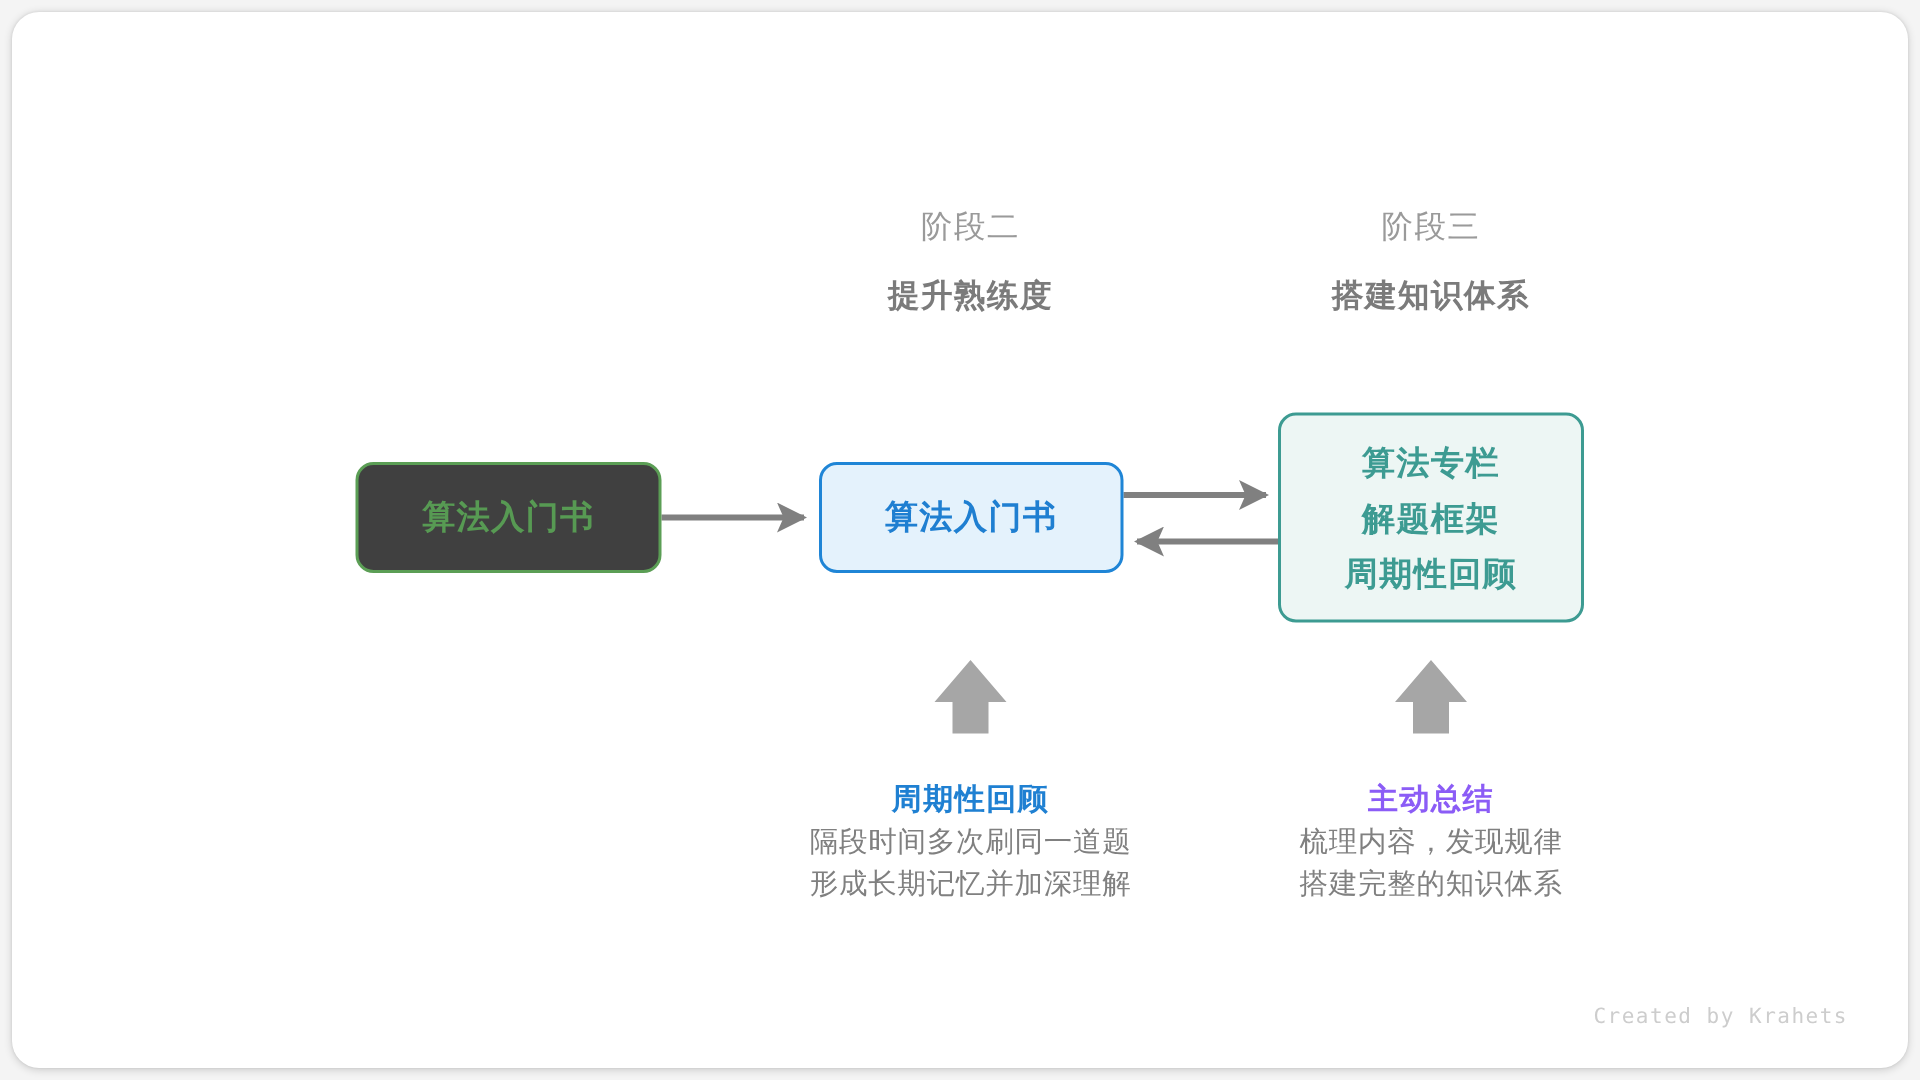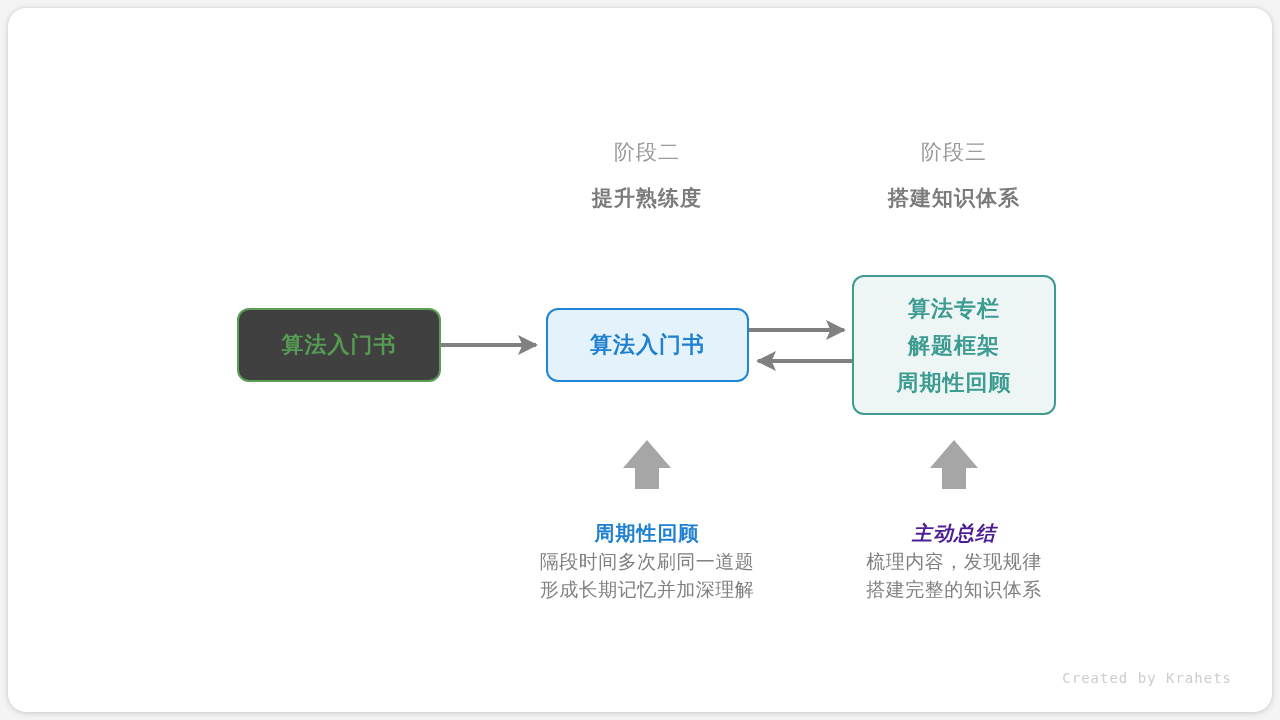--- a/index.html
+++ b/index.html
@@ -132,21 +132,21 @@
     color: #808080;
     line-height: 28px;
     letter-spacing: 0.5px;
   }
   .annotation-body .line { display: block; }
 
   #annotation-review { left: 489px; top: 510px; }
   #annotation-review .annotation-title { color: #1f80d2; }
 
   #annotation-summary { left: 796px; top: 510px; }
-  #annotation-summary .annotation-title { color: #4c1d95; font-style: italic; }
+  #annotation-summary .annotation-title { color: #8b5cf6; }
 
   
   #watermark {
     position: absolute;
     right: 40px;
     bottom: 26px;
     font-family: "DejaVu Sans Mono", "Liberation Mono", monospace;
     font-size: 14px;
     color: #cdcdcd;
     letter-spacing: 1px;

